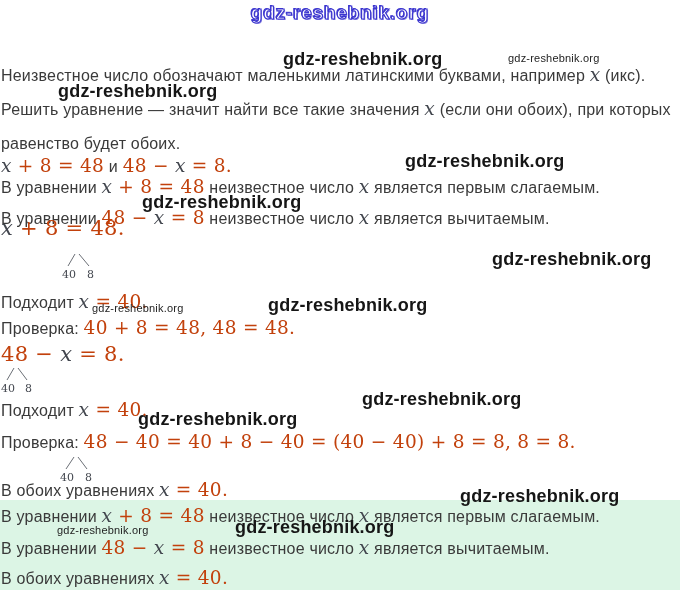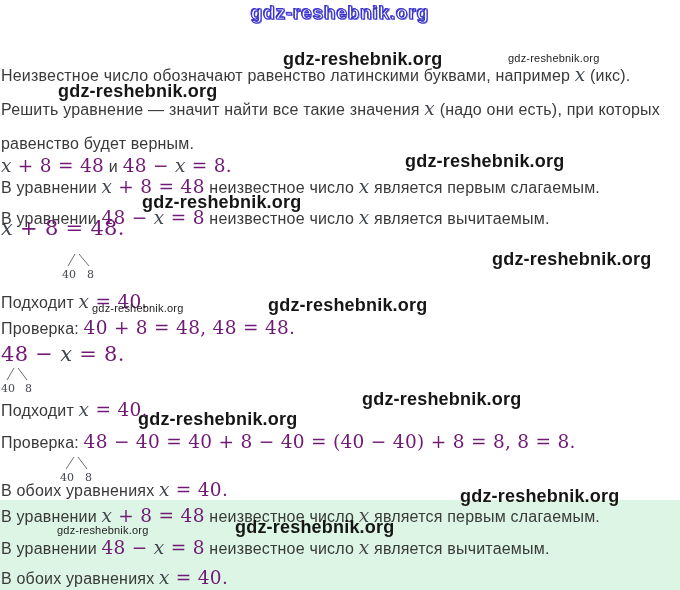--- a/index.html
+++ b/index.html
@@ -16,21 +16,21 @@
     font-size:16px;
     letter-spacing:0.2px;
     color:#3a3a3a;
     line-height:1.15;
   }
   .bold{font-weight:700;}
   
   .m{
     font-family:"DejaVu Serif","Liberation Serif",serif;
     font-size:18.5px;
-    color:#701a75;
+    color:#c2410c;
     letter-spacing:0.3px;
   }
   .mx{
     font-family:"DejaVu Serif","Liberation Serif",serif;
     font-size:18.5px;
     font-style:italic;
     color:#42464e;
   }
   .eq .m{font-size:21px;}
   .eq .mx{font-size:21px;}
@@ -79,26 +79,26 @@
 <div class="page">
 
   <div class="green-block"></div>
 
   <div class="wm-top">gdz-reshebnik.org</div>
 
 
   <div class="wm" style="left:283px;top:49px">gdz-reshebnik.org</div>
   <div class="wm small" style="left:508px;top:52px">gdz-reshebnik.org</div>
 
-  <div class="line" style="left:1px;top:64px"><span>Неизвестное число обозначают равенство латинскими буквами, например </span><span class="mx">x</span><span> (икс).</span></div>
+  <div class="line" style="left:1px;top:64px"><span>Неизвестное число обозначают маленькими латинскими буквами, например </span><span class="mx">x</span><span> (икс).</span></div>
 
   <div class="wm" style="left:58px;top:81px">gdz-reshebnik.org</div>
 
-  <div class="line" style="left:1px;top:98px"><span>Решить уравнение — значит найти все такие значения </span><span class="mx">x</span><span> (надо они есть), при которых</span></div>
-  <div class="line" style="left:1px;top:135px"><span>равенство будет верным.</span></div>
+  <div class="line" style="left:1px;top:98px"><span>Решить уравнение — значит найти все такие значения </span><span class="mx">x</span><span> (если они обоих), при которых</span></div>
+  <div class="line" style="left:1px;top:135px"><span>равенство будет обоих.</span></div>
 
   <div class="line" style="left:1px;top:155px"><span class="mx">x</span><span class="m"> + 8 = 48</span><span> и </span><span class="m">48 − </span><span class="mx">x</span><span class="m"> = 8.</span></div>
 
   <div class="wm" style="left:405px;top:151px">gdz-reshebnik.org</div>
 
   <div class="line" style="left:1px;top:176px"><span>В уравнении </span><span class="mx">x</span><span class="m"> + 8 = 48</span><span> неизвестное число </span><span class="mx">x</span><span> является первым слагаемым.</span></div>
 
   <div class="wm" style="left:142px;top:192px">gdz-reshebnik.org</div>
 
   <div class="line" style="left:1px;top:207px"><span>В уравнении </span><span class="m">48 − </span><span class="mx">x</span><span class="m"> = 8</span><span> неизвестное число </span><span class="mx">x</span><span> является вычитаемым.</span></div>

